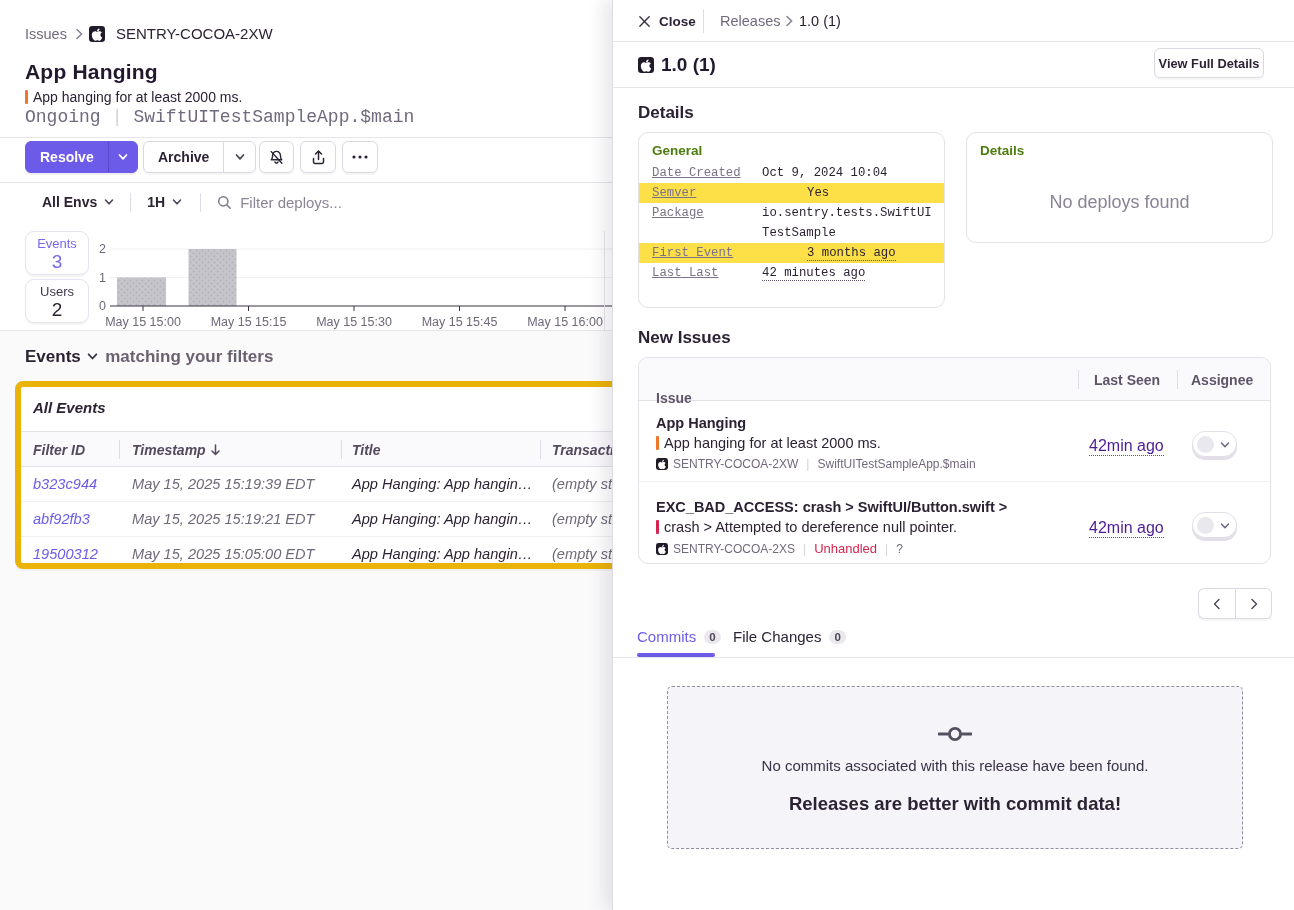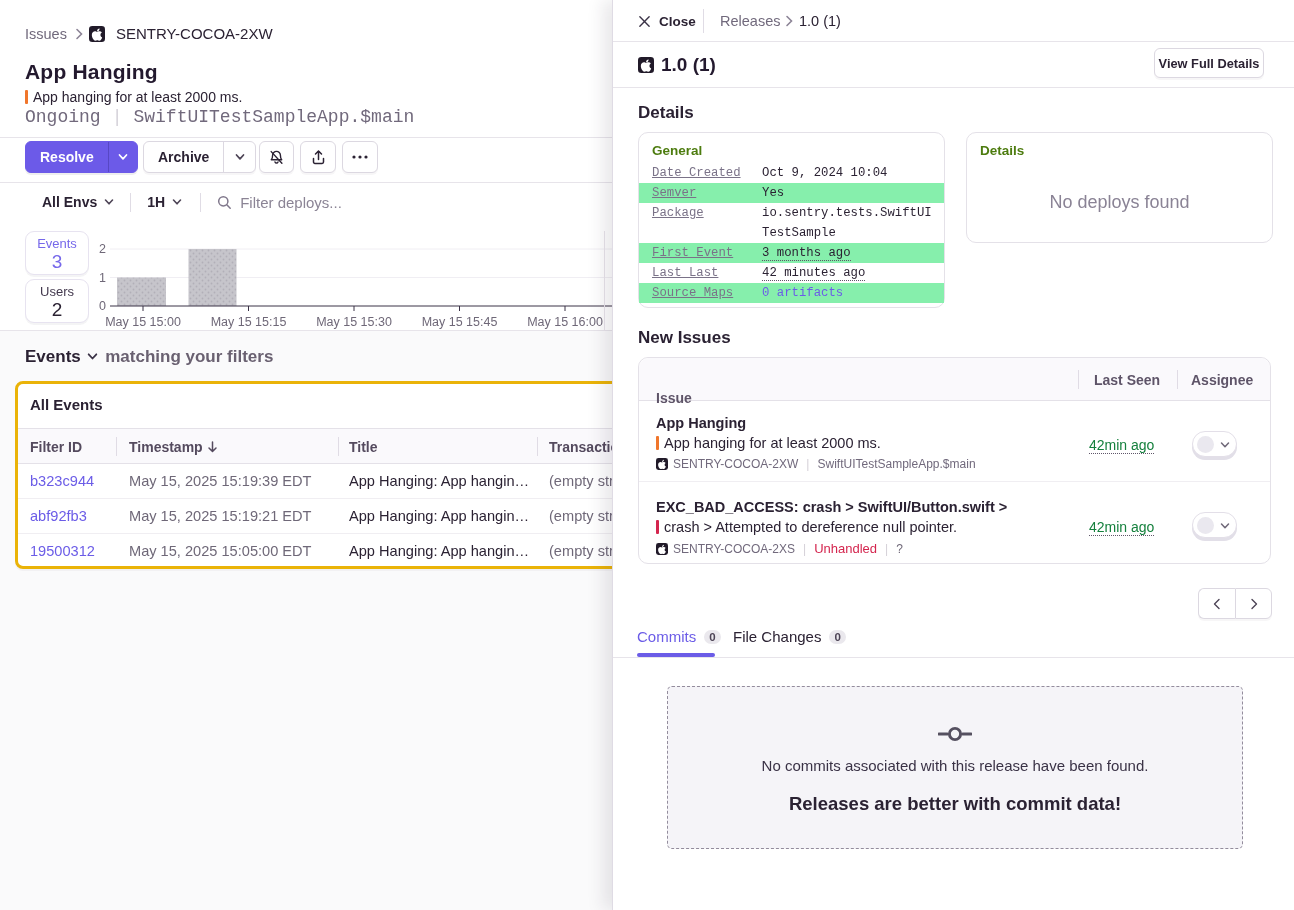--- a/index.html
+++ b/index.html
@@ -35,52 +35,52 @@
 .vd { width:1px; height:19px; background:#e0dce5; }
 
 
 .statbox { position:absolute; left:25px; width:64px; height:44px; border:1px solid #e7e3f0; border-radius:9px; background:#fff; box-shadow:0 2px 0 rgba(43,34,51,0.05); text-align:center; }
 .statbox .l1 { font-size:13px; margin-top:3.5px; }
 .statbox .l2 { font-size:19px; margin-top:0px; }
 
 
 #evhead { position:absolute; left:25px; top:347px; font-size:17px; font-weight:700; color:#2b2233; }
 #evhead .gray { color:#6a6171; }
-#evtable { position:absolute; left:15px; top:381px; width:760px; height:188px; background:#fff; border:3px solid #eab308; border-radius:8px; box-shadow:0 2px 0 rgba(43,34,51,0.04); }
+#evtable { position:absolute; left:15px; top:381px; width:760px; height:188px; background:#fff; border:6px solid #eab308; border-radius:8px; box-shadow:0 2px 0 rgba(43,34,51,0.04);font-style:italic; }
 #evtable .cap { position:absolute; left:12px; top:12px; font-size:15px; font-weight:700; }
 #evtable .thead { position:absolute; left:0; top:44px; width:100%; height:36px; background:#faf9fc; border-top:1px solid #e4e1e8; border-bottom:1px solid #e4e1e8; }
 .th { position:absolute; top:10px; font-size:14px; font-weight:700; color:#544a5e; }
 .tvd { position:absolute; top:8px; width:1px; height:19px; background:#e0dce5; }
 .trow { position:absolute; left:0; width:100%; height:35px; border-bottom:1px solid #f0eef2; font-size:14.6px; }
 .trow > span { position:absolute; top:9px; white-space:nowrap; }
 .link { color:#6b5ce7; }
 .gray2 { color:#6f6878; }
 
 
 #panel { position:absolute; left:612px; top:0; width:682px; height:910px; background:#fff; border-left:1px solid #dfdbe4; box-shadow:-9px 0 16px rgba(37,26,48,0.10); }
 .pb { position:absolute; left:0; width:682px; height:1px; background:#e7e4ea; }
 #phead { position:absolute; left:0; top:0; width:682px; height:41px; }
 .h2 { font-size:17px; font-weight:700; color:#2b2233; }
 .card { position:absolute; background:#fff; border:1px solid #e4e1e8; border-radius:10px; }
 .cardlbl { position:absolute; left:13px; top:10px; font-size:13.5px; font-weight:700; color:#4d7c0f; }
 
 .kv { position:absolute; left:0px; top:30px; width:100%; font-family:"Liberation Mono", monospace; font-size:12.3px; }
 .kvr { display:flex; line-height:20px; padding:0 13px; }
-.kvr.alt { background:#86efac; }
+.kvr.alt { background:#fde047;gap:45px; }
 .kvr .k { width:110px; flex:none; color:#7a7288;text-decoration:underline; }
 .kvr .v { color:#2b2233; }
 .dotted { border-bottom:1px dotted #5f5669; }
 .purple { color:#6b5ce7 !important; }
 
 
 .ih { font-size:14px; font-weight:700; color:#5e5468; }
 .itit { font-size:14.5px; font-weight:700; color:#2b2233; }
 .isub { font-size:14.5px; color:#2b2233; display:flex; align-items:center; }
 .imeta { font-size:12px; color:#71697c; display:flex; align-items:center; }
-.ago { font-size:14px; color:#15803d; border-bottom:1px dotted #5f5669; }
+.ago { font-size:16px; color:#4c1d95; border-bottom:1px dotted #5f5669; }
 .pill { position:absolute; width:45px; height:26px; border:1px solid #e3dfe8; border-radius:14px; background:#fff; box-shadow:0 3px 0 #e2dfe8; }
 .pill .av { position:absolute; left:4px; top:4px; width:17px; height:17px; border-radius:50%; background:#eae8ef; }
 
 
 .tab { font-size:15px; }
 .badge { display:inline-block; background:#eae8ed; border-radius:7px; font-size:11.5px; font-weight:700; color:#4d4456; padding:1px 5px; margin-left:8px; position:relative; top:-1px; }
 
 
 #dashed { position:absolute; left:54px; top:686px; width:576px; height:163px; background:#f5f4f8; border:1px dashed #938c9c; border-radius:5px; text-align:center; }
 
@@ -278,24 +278,20 @@
           <span class="v">io.sentry.tests.SwiftUI<br>TestSample</span>
         </div>
       <div class="kvr alt">
           <span class="k">First Event</span>
           <span class="v"><span class="dotted">3 months ago</span></span>
         </div>
       <div class="kvr">
           <span class="k">Last Last</span>
           <span class="v"><span class="dotted">42 minutes ago</span></span>
         </div>
-      <div class="kvr alt">
-          <span class="k">Source Maps</span>
-          <span class="v purple">0 artifacts</span>
-        </div>
     </div>
   </div>
 
   <div class="card" style="left:353px; top:132px; width:307px; height:111px;">
     <div class="cardlbl">Details</div>
     <div style="position:absolute; left:0; top:59px; width:100%; text-align:center; font-size:18px; color:#8a8395;">No deploys found</div>
   </div>
 
   <div class="h2" style="position:absolute; left:25px; top:328px;">New Issues</div>
 

